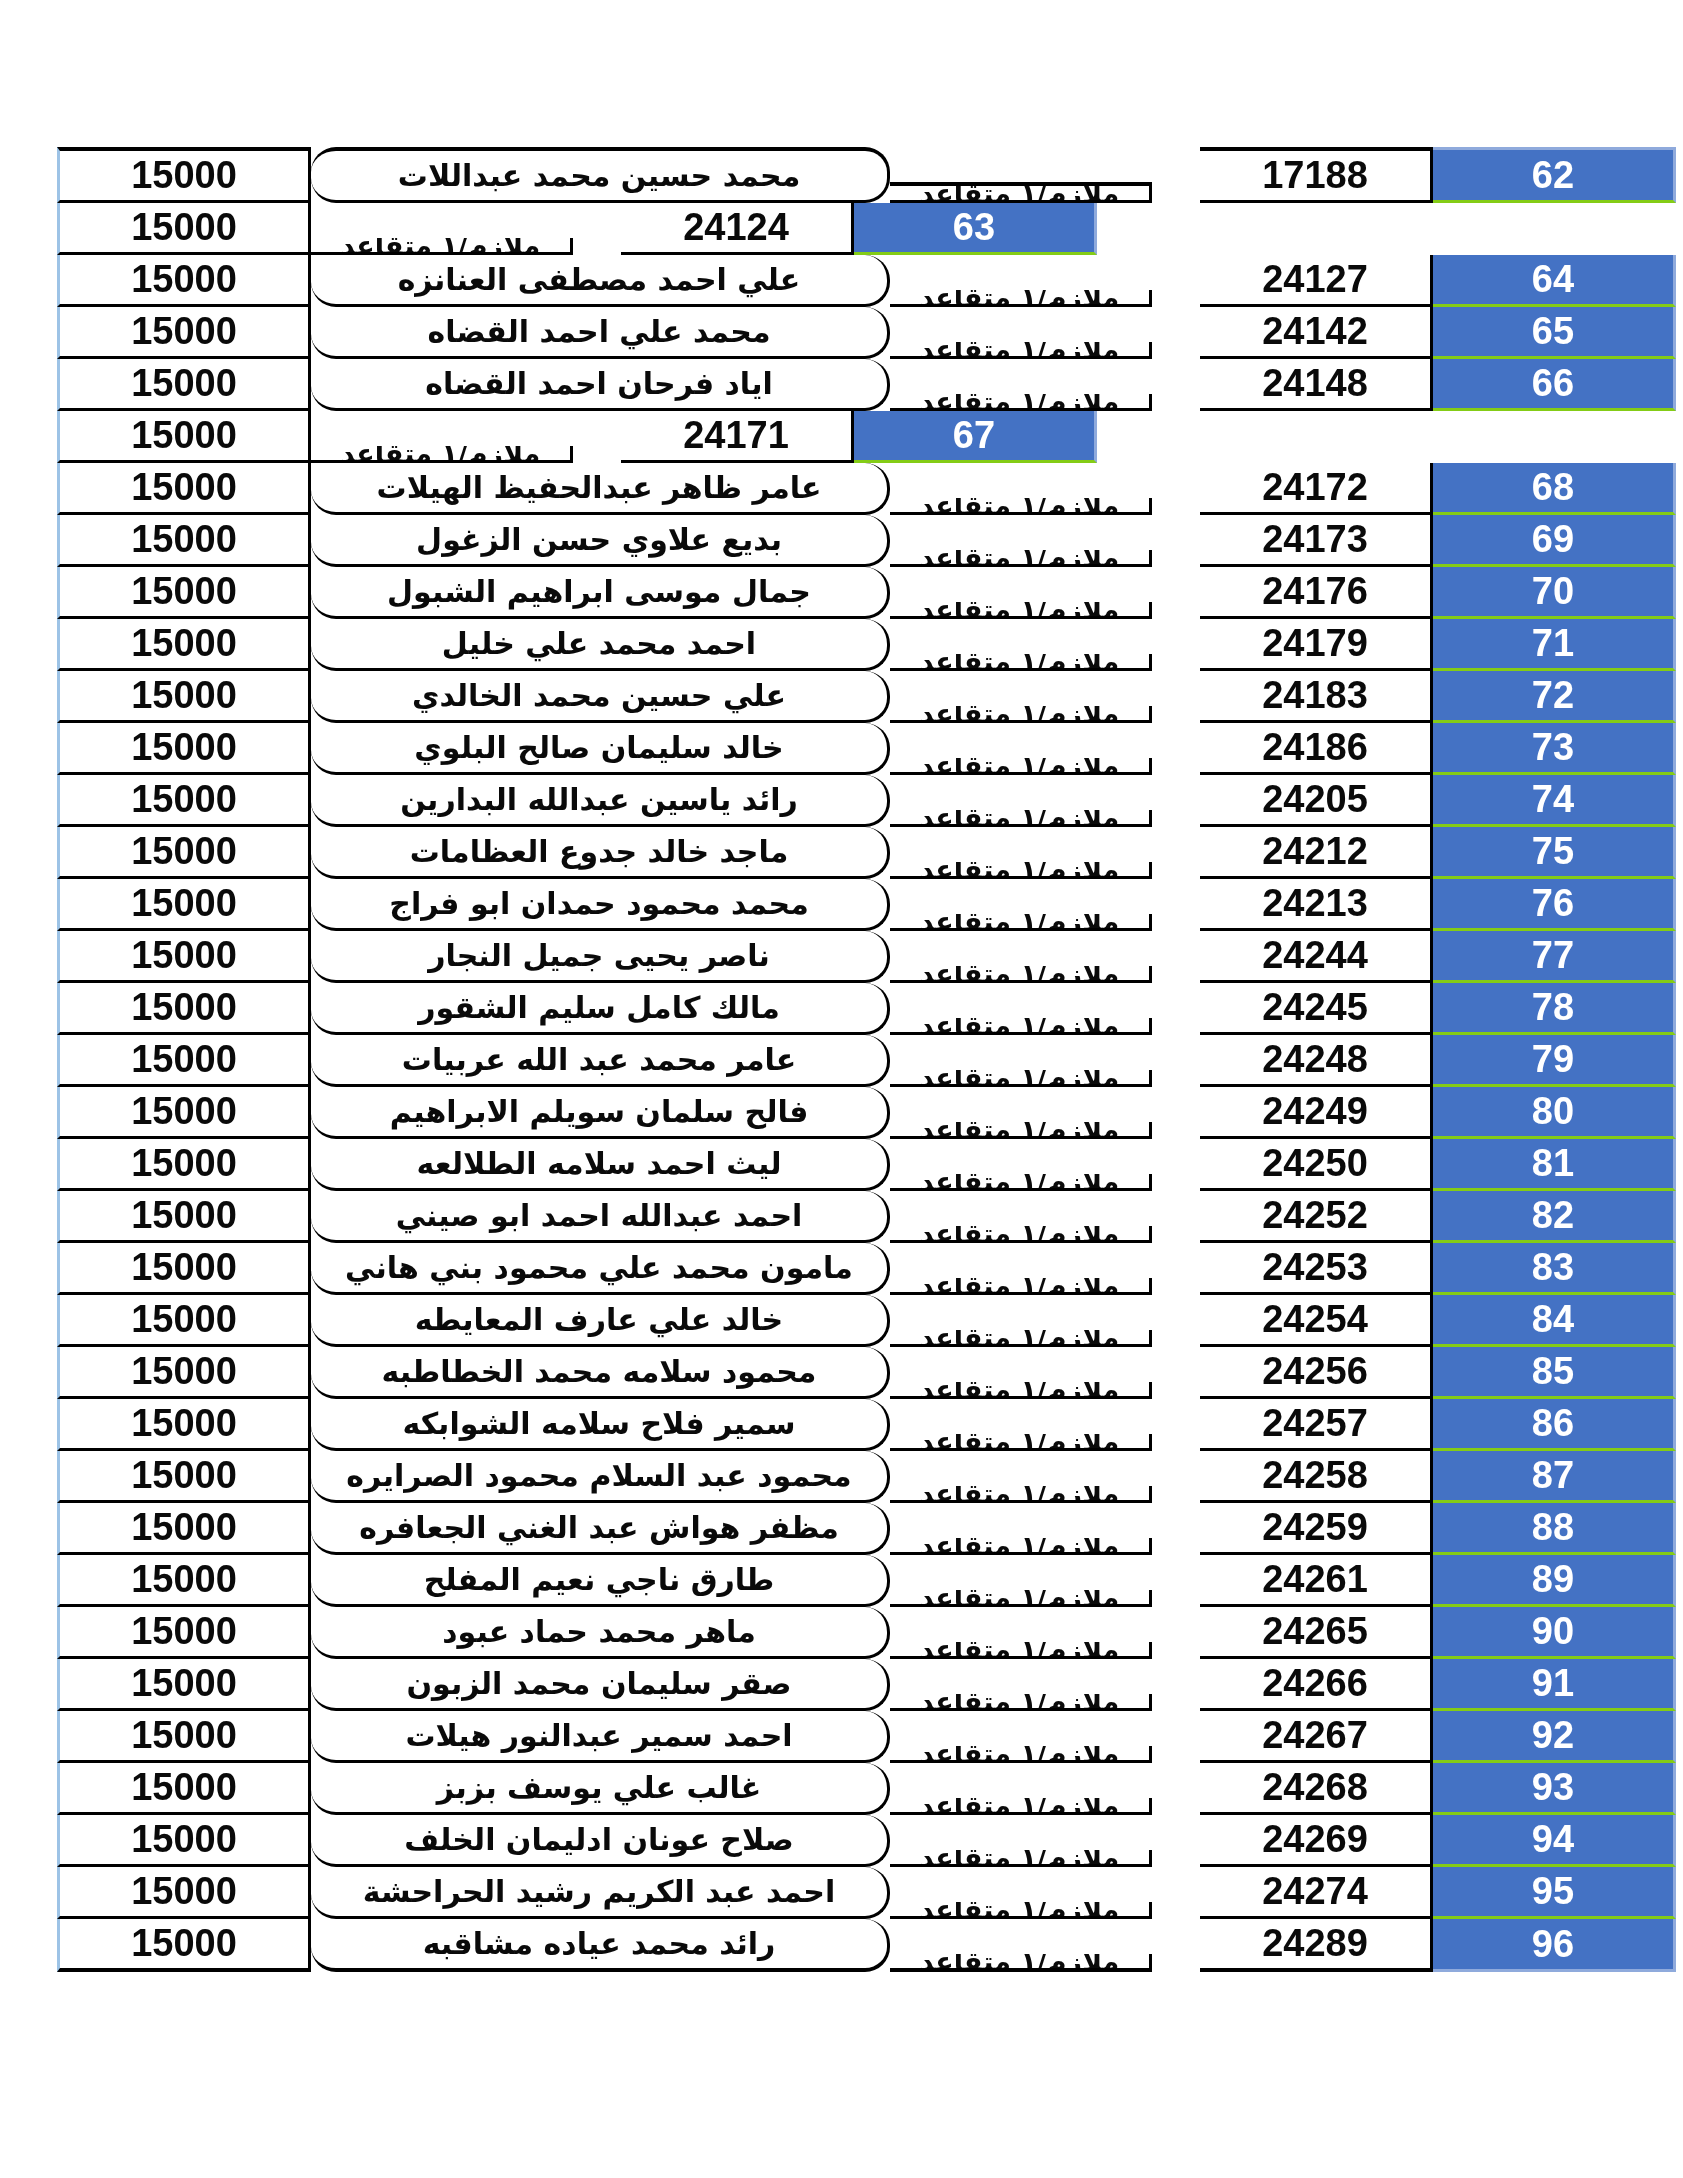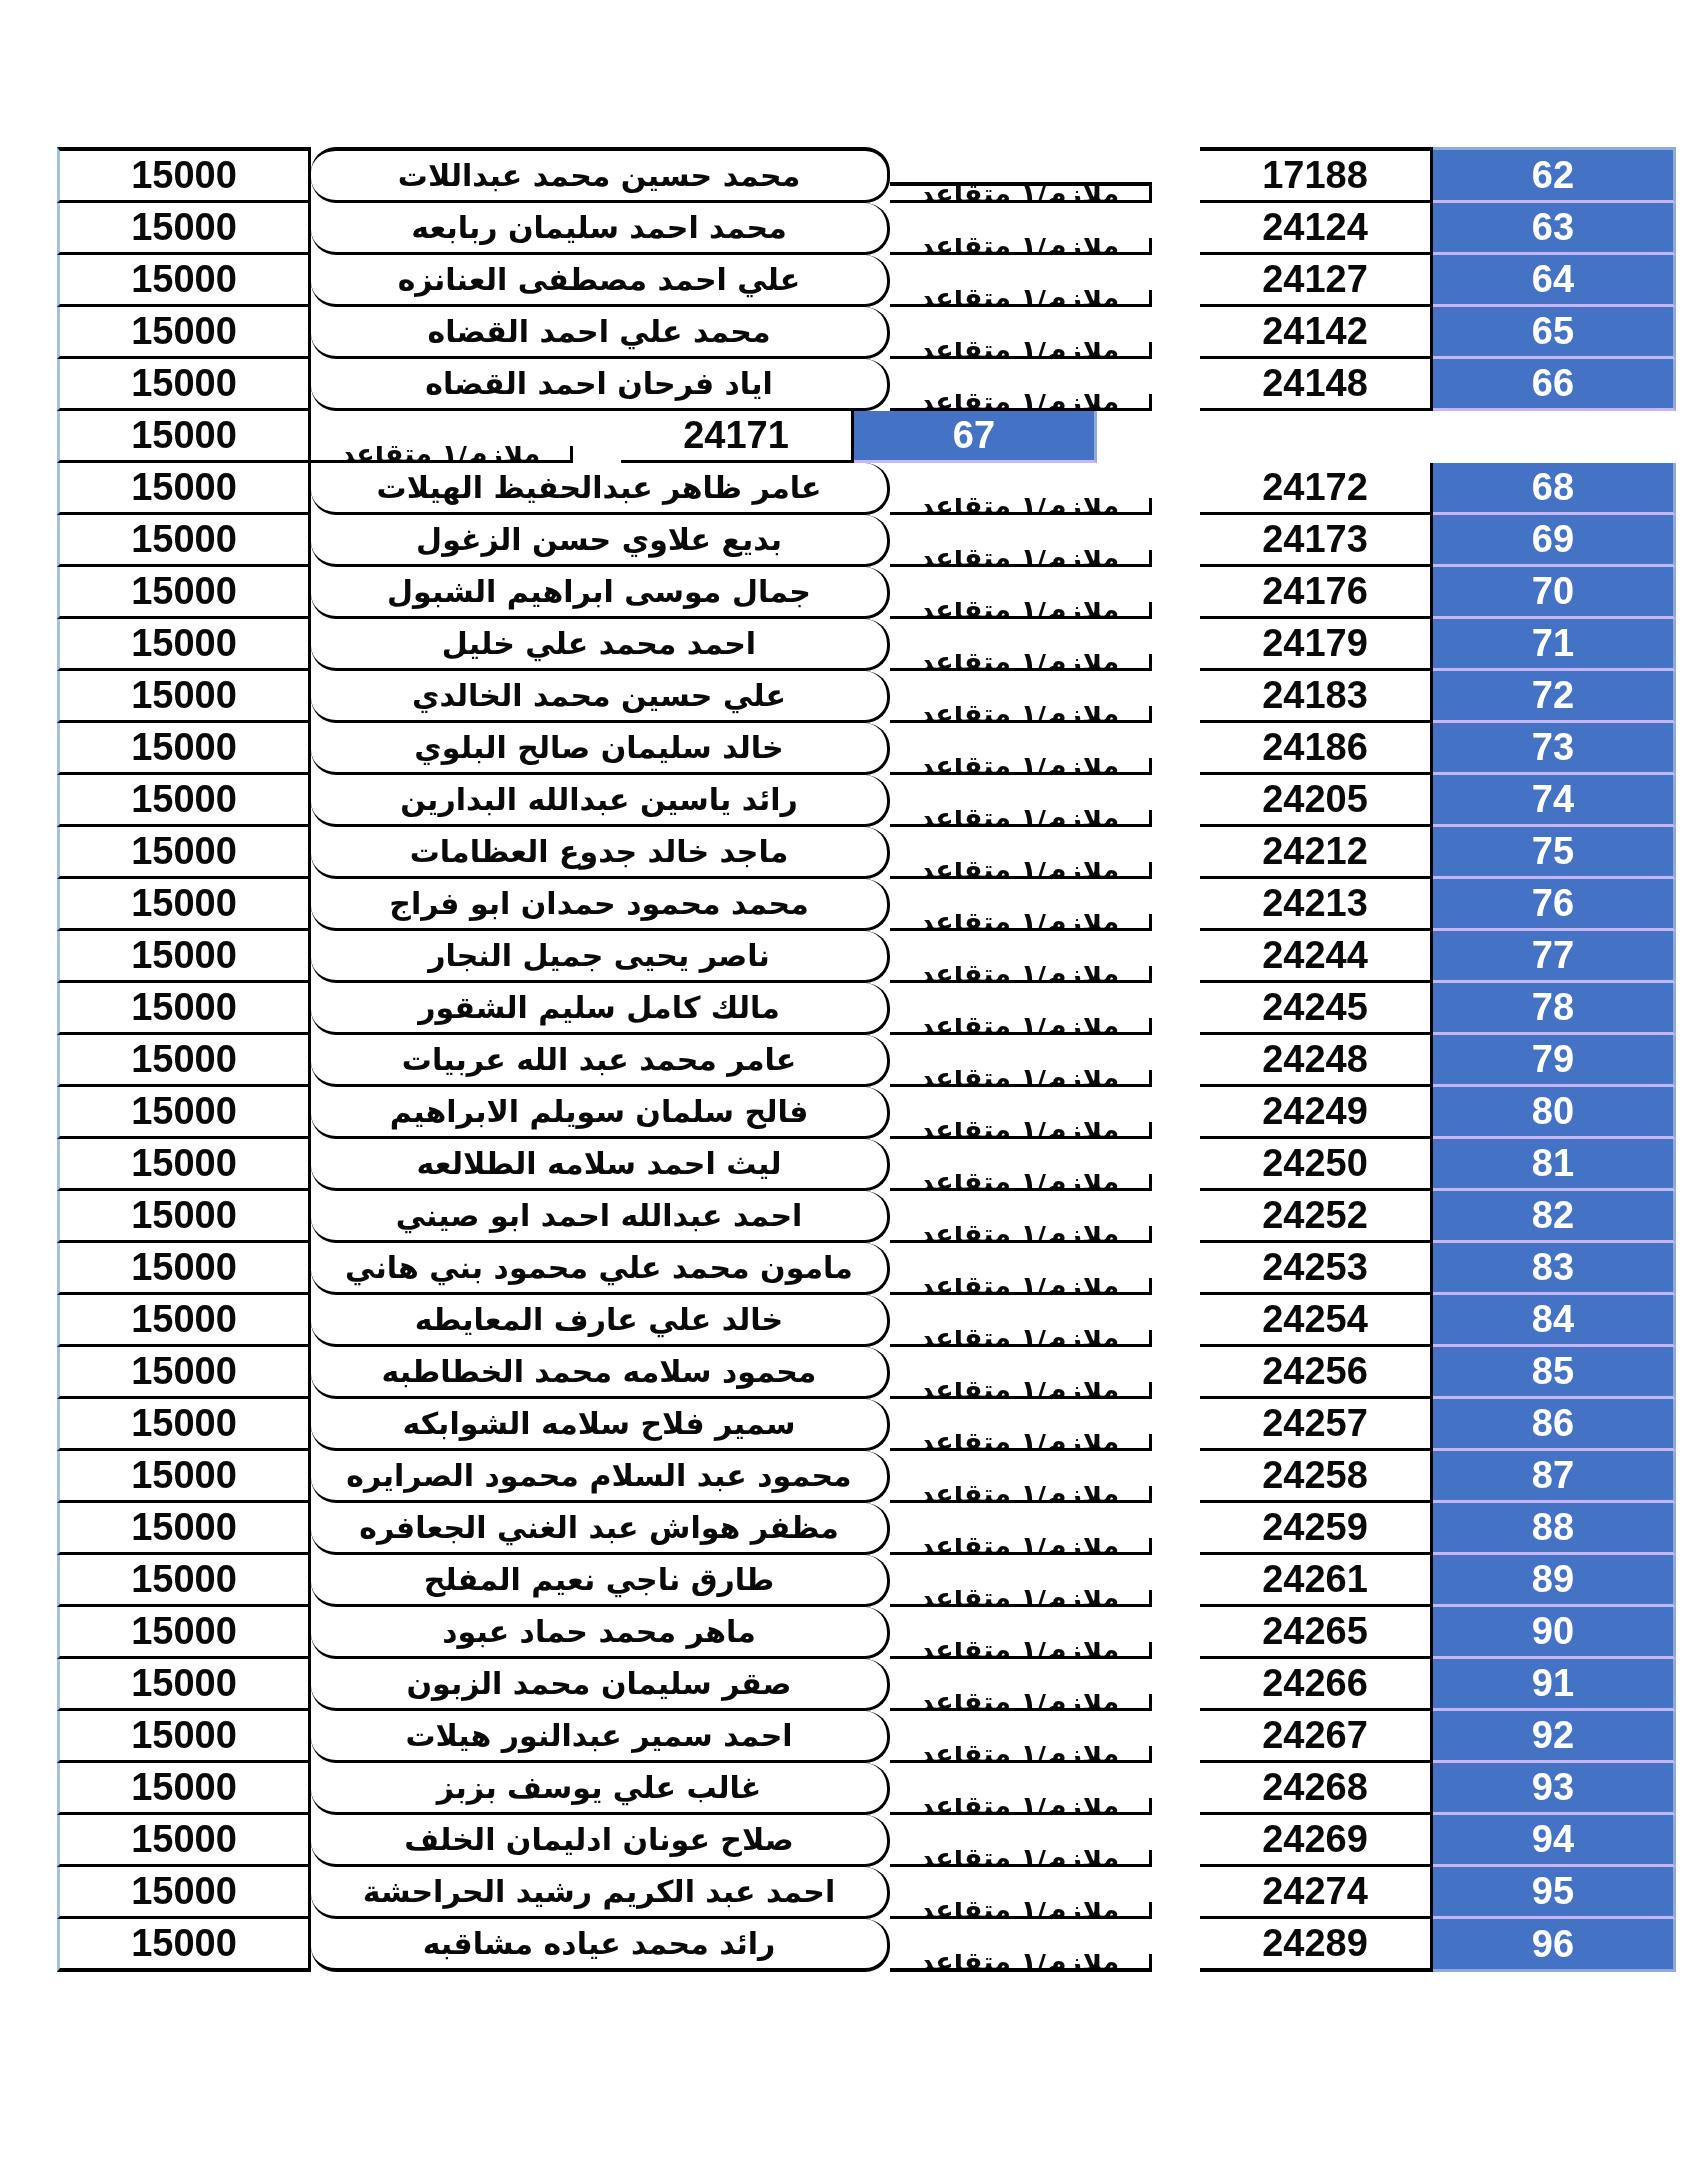--- a/index.html
+++ b/index.html
@@ -37,21 +37,21 @@
     justify-content: center;
     overflow: hidden;
     white-space: nowrap;
     background: #ffffff;
   }
   
   .c-amount { width: 254px; border-left: 3px solid #9DC3E6; border-right: 3px solid #000; }
   .c-name   { width: 579px; border-right: 3px solid #000; border-radius: 25px; }
   .c-rank   { width: 262px; border-right: 3px solid #000; margin-top: 35px; }
   .c-id     { width: 233px; border-right: 3px solid #000; margin-left: 48px; }
-  .c-no     { width: 243px; border-right: 3px solid #8FAADC; background: #4472C4; border-bottom: 3px solid #c4b5fd; }
+  .c-no     { width: 243px; border-right: 3px solid #8FAADC; background: #4472C4; border-bottom: 3px solid #84cc16; }
   
   .c-amount, .c-name, .c-rank, .c-id { border-bottom: 3px solid #000; }
   .row.first .c-amount, .row.first .c-name, .row.first .c-rank, .row.first .c-id { border-top: 4px solid #000; }
   .row.first .c-no { border-top: 3px solid #8FAADC; }
   .row.last .c-amount, .row.last .c-name, .row.last .c-rank, .row.last .c-id { border-bottom: 4px solid #000; }
   .row.last .c-no { border-bottom: 3px solid #8FAADC; }
   
   .num {
     font-family: "Liberation Sans", sans-serif;
     font-weight: 700;
@@ -81,21 +81,20 @@
   <div class="pension-table">
       <div class="row first">
     <div class="cell c-amount num">15000</div>
     <div class="cell c-name ar" dir="rtl">محمد حسين محمد عبداللات</div>
     <div class="cell c-rank ar" dir="rtl">ملازم/١ متقاعد</div>
     <div class="cell c-id num">17188</div>
     <div class="cell c-no">62</div>
   </div>
       <div class="row">
     <div class="cell c-amount num">15000</div>
-    <div class="cell c-name ar" dir="rtl">محمد احمد سليمان ربابعه</div>
     <div class="cell c-rank ar" dir="rtl">ملازم/١ متقاعد</div>
     <div class="cell c-id num">24124</div>
     <div class="cell c-no">63</div>
   </div>
       <div class="row">
     <div class="cell c-amount num">15000</div>
     <div class="cell c-name ar" dir="rtl">علي احمد مصطفى العنانزه</div>
     <div class="cell c-rank ar" dir="rtl">ملازم/١ متقاعد</div>
     <div class="cell c-id num">24127</div>
     <div class="cell c-no">64</div>

